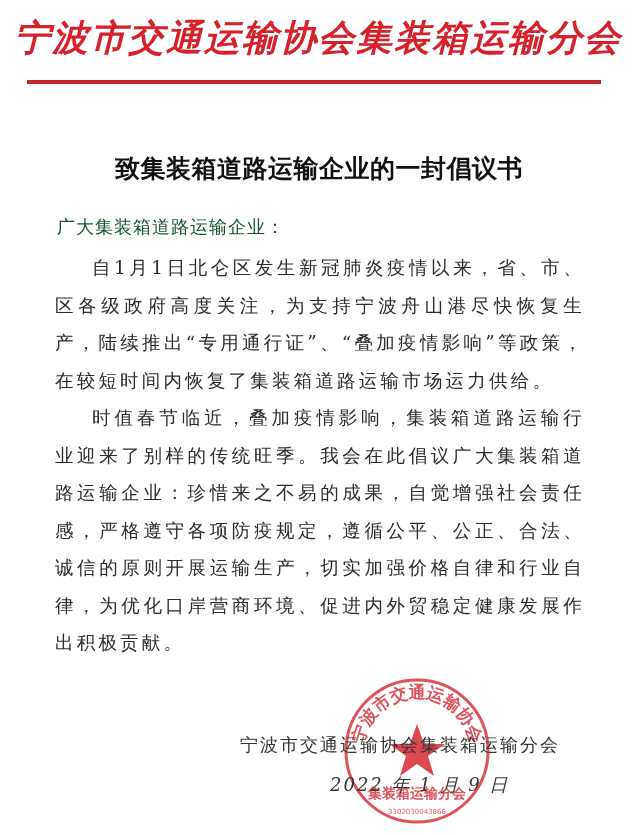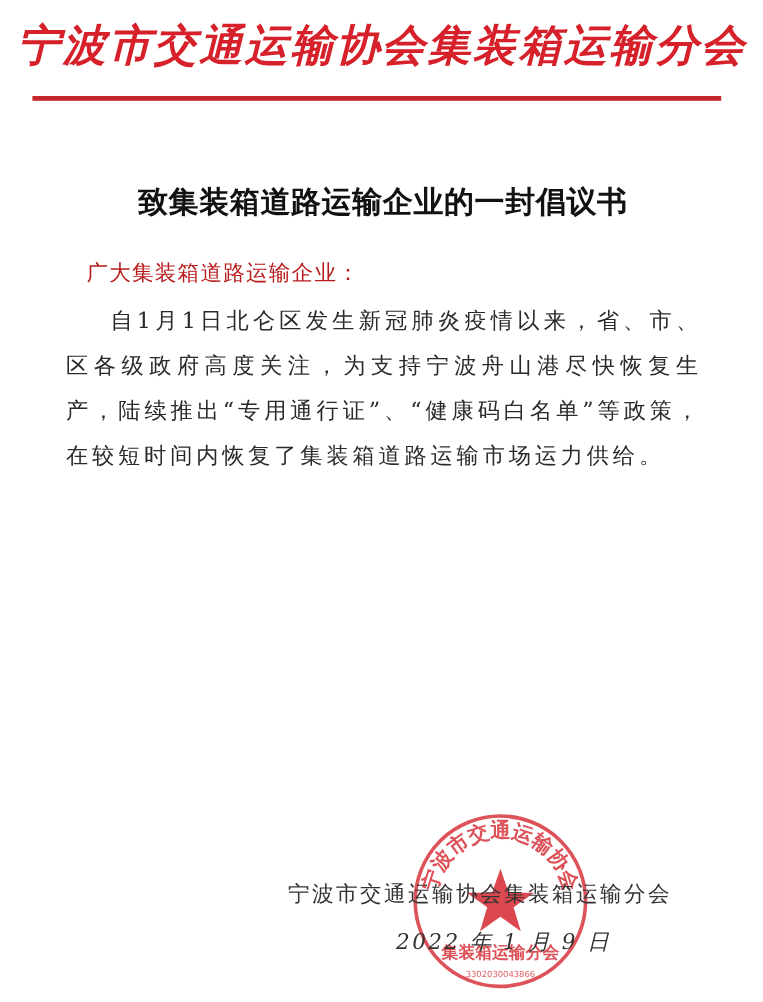--- a/index.html
+++ b/index.html
@@ -4,40 +4,41 @@
 <style>
   html, body { margin: 0; padding: 0; background: #ffffff; }
   body { width: 636px; height: 835px; position: relative; overflow: hidden;
          font-family: "DejaVu Serif", "Liberation Serif", serif; color: #222; }
   .org-header { position: absolute; left: 0; top: 14px; width: 636px; text-align: center;
     font-family: "DejaVu Serif", serif; font-weight: bold; font-style: italic;
     font-size: 36px; letter-spacing: 2px; color: #d6202a; }
   .red-rule { position: absolute; left: 27px; top: 80px; width: 574px; height: 4px; background: #c4262e; }
   .doc-title { position: absolute; left: 1px; top: 136px; width: 636px; text-align: center;
     font-family: "DejaVu Sans", sans-serif; font-weight: bold; font-size: 25px; color: #111; letter-spacing: 0.5px; margin-top: 16px; }
-  .salutation { position: absolute; left: 72px; top: 215px; font-size: 18px; color: #b91c1c; letter-spacing: 1px; }
+  .salutation { position: absolute; left: 57px; top: 215px; font-size: 18px; color: #14532d; letter-spacing: 1px; }
   .body-text { position: absolute; left: 55px; top: 249px; width: 530px; font-size: 18.5px;
     line-height: 37.5px; color: #2a2a2a; letter-spacing: 3.2px; text-align: justify; }
   .body-text p { margin: 0; text-indent: 2em; }
   .stamp { position: absolute; left: 342px; top: 676px; width: 150px; height: 150px; }
   .sign-org { position: absolute; left: 240px; top: 733px; font-size: 18px; letter-spacing: 2px; color: #333; }
   .sign-date { position: absolute; left: 330px; top: 773px; font-size: 18px; color: #333; letter-spacing: 2px; font-style: italic; }
 </style>
 </head>
 <body>
 
 <div class="org-header">宁波市交通运输协会集装箱运输分会</div>
 <div class="red-rule"></div>
 
 <div class="doc-title">致集装箱道路运输企业的一封倡议书</div>
 
 <div class="salutation">广大集装箱道路运输企业：</div>
 
 <div class="body-text">
-  <p>自1月1日北仑区发生新冠肺炎疫情以来，省、市、区各级政府高度关注，为支持宁波舟山港尽快恢复生产，陆续推出“专用通行证”、“健康码白名单”等政策，在较短时间内恢复了集装箱道路运输市场运力供给。</p>
+  <p>自1月1日北仑区发生新冠肺炎疫情以来，省、市、区各级政府高度关注，为支持宁波舟山港尽快恢复生产，陆续推出“专用通行证”、“叠加疫情影响”等政策，在较短时间内恢复了集装箱道路运输市场运力供给。</p>
+  <p>时值春节临近，叠加疫情影响，集装箱道路运输行业迎来了别样的传统旺季。我会在此倡议广大集装箱道路运输企业：珍惜来之不易的成果，自觉增强社会责任感，严格遵守各项防疫规定，遵循公平、公正、合法、诚信的原则开展运输生产，切实加强价格自律和行业自律，为优化口岸营商环境、促进内外贸稳定健康发展作出积极贡献。</p>
 </div>
 
 <svg class="stamp" viewBox="0 0 150 150">
   <circle cx="75" cy="75" r="71" fill="none" stroke="#d8343c" stroke-width="3" opacity="0.85"></circle>
   <defs>
     <path id="arcTop" d="M 22,86 A 54,54 0 1,1 128,86"></path>
   </defs>
   <text font-size="17" fill="#d8343c" opacity="0.85" font-family="DejaVu Serif, serif" font-weight="bold">
     <textPath href="#arcTop" startOffset="50%" text-anchor="middle">宁波市交通运输协会</textPath>
   </text>

